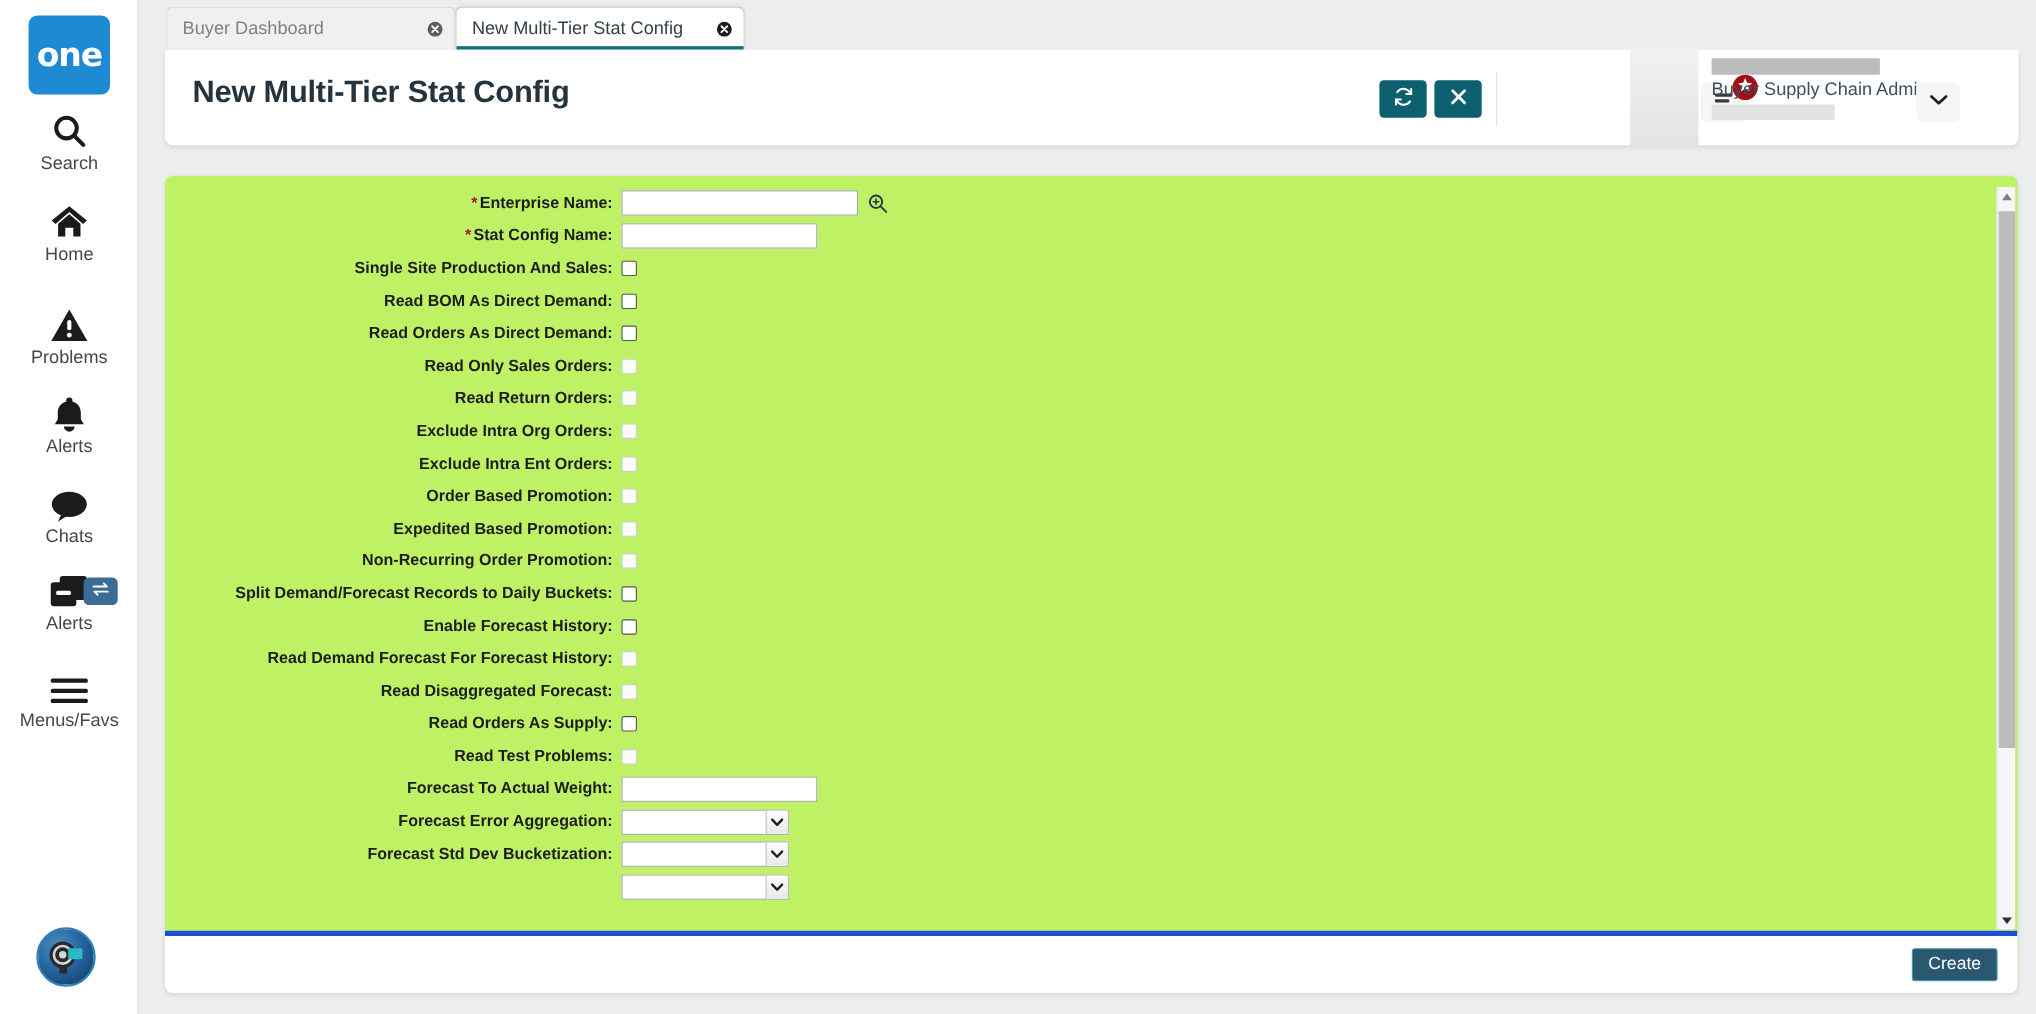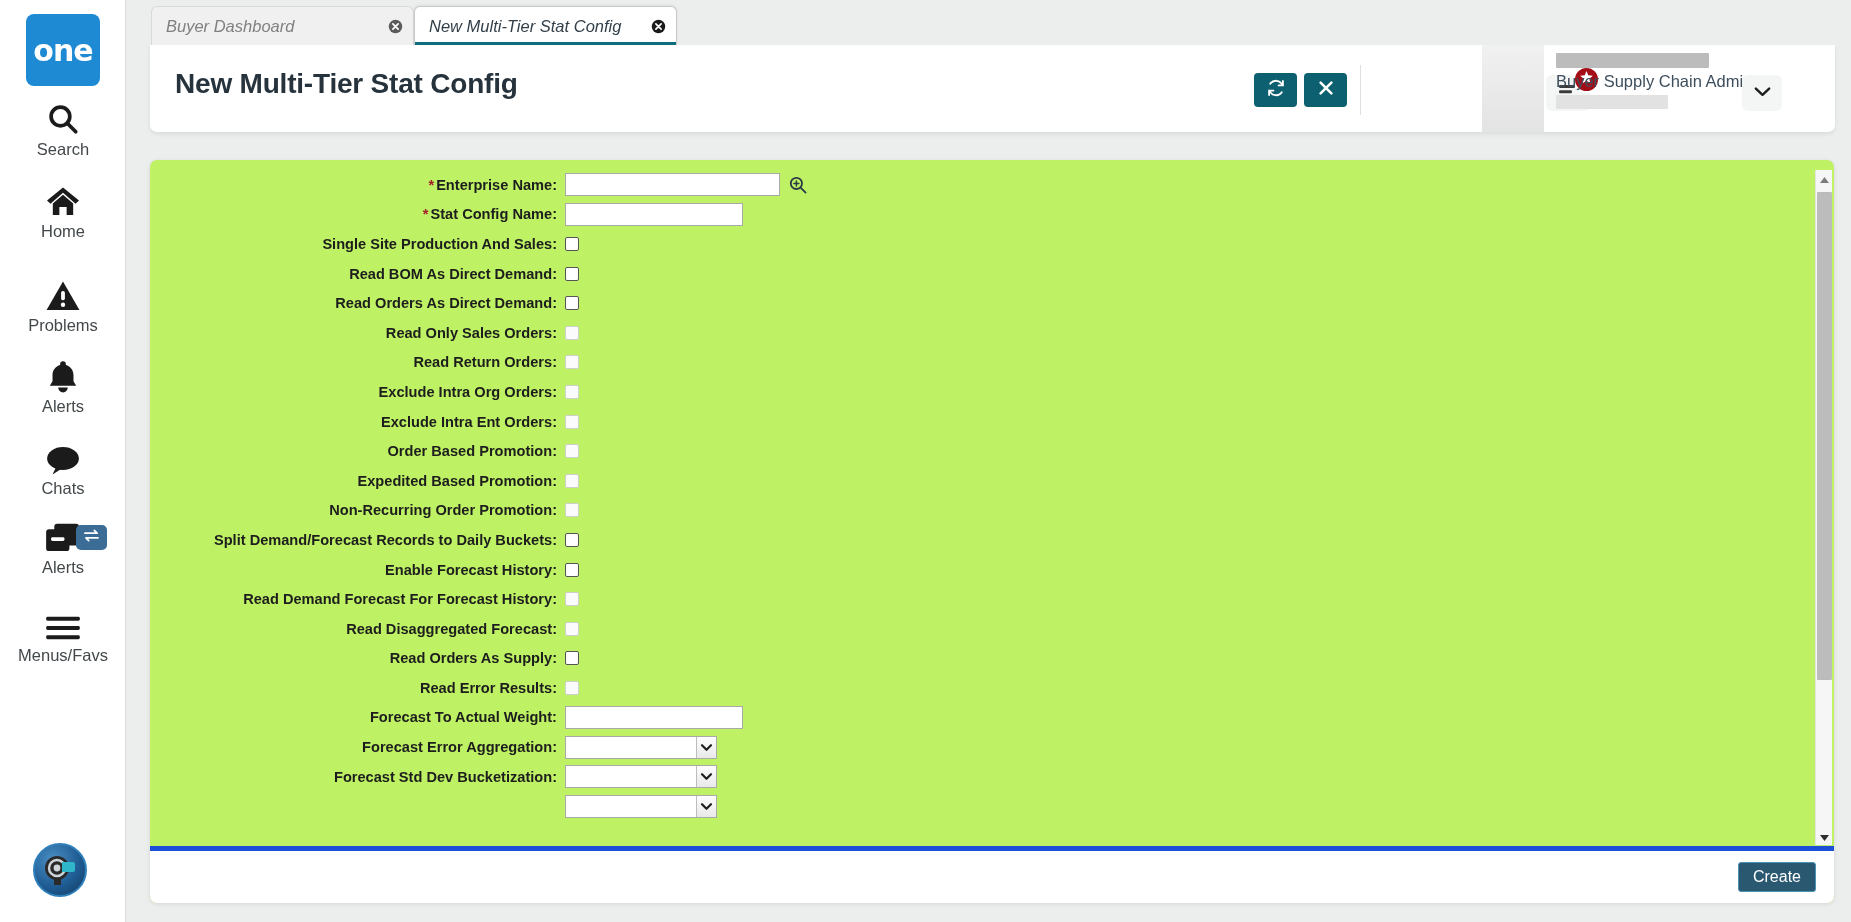--- a/index.html
+++ b/index.html
@@ -61,21 +61,20 @@
     background: #eceded; z-index: 20;
   }
   .tab {
     position: absolute; top: 6px; height: 39px;
     background: #f0f0f0;
     border: 1px solid #d9d9d9; border-bottom: none;
     border-radius: 6px 6px 0 0;
     display: flex; align-items: center;
     padding: 0 10px 0 14px;
     cursor: pointer;
-    font-style: italic;
   }
   .tab.active {
     background: #ffffff;
     border-color: #c9c9c9;
     box-shadow: 0 -1px 3px rgba(0,0,0,.07);
     z-index: 5;
   }
   .tab.active::after {
     content: ""; position: absolute; left: 0; right: 0; bottom: 0; height: 3px;
     background: #0f6d7d;
@@ -521,21 +520,21 @@
               <div class="cbox disabled"></div>
             </div>
           </div>
           <div class="frow">
             <div class="flabel"><span>Read Orders As Supply:</span></div>
             <div class="fctl">
               <div class="cbox"></div>
             </div>
           </div>
           <div class="frow">
-            <div class="flabel"><span>Read Error Results:</span></div>
+            <div class="flabel"><span>Read Test Problems:</span></div>
             <div class="fctl">
               <div class="cbox disabled"></div>
             </div>
           </div>
           <div class="frow">
             <div class="flabel"><span>Forecast To Actual Weight:</span></div>
             <div class="fctl">
               <input type="text" class="ftext mid" style="">
             </div>
           </div>

